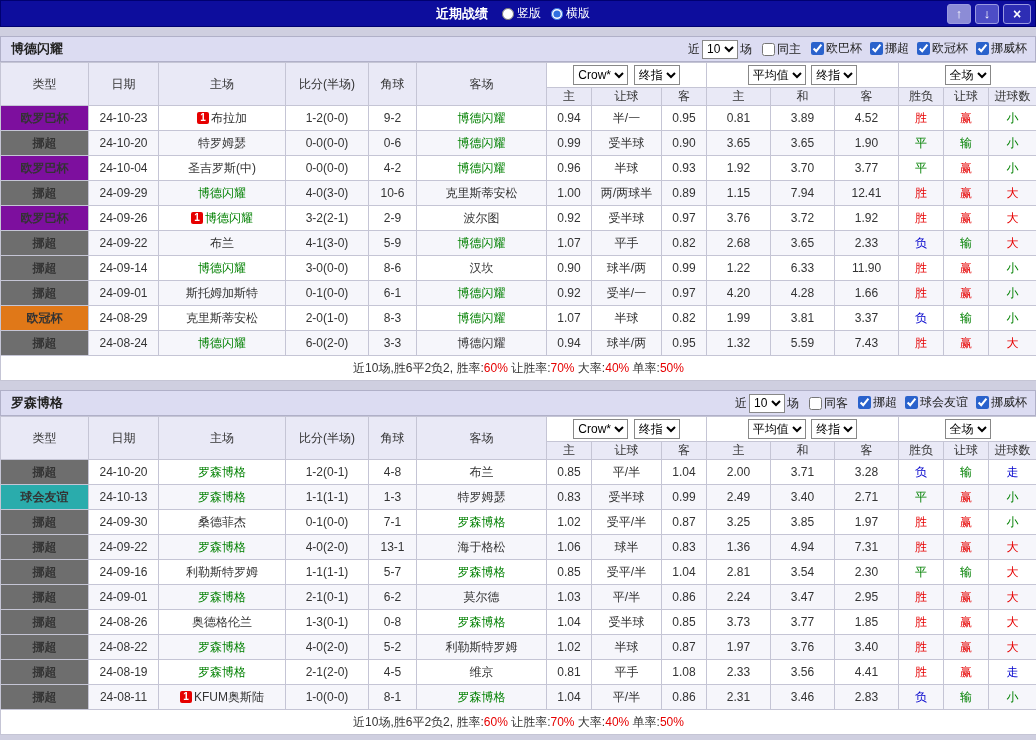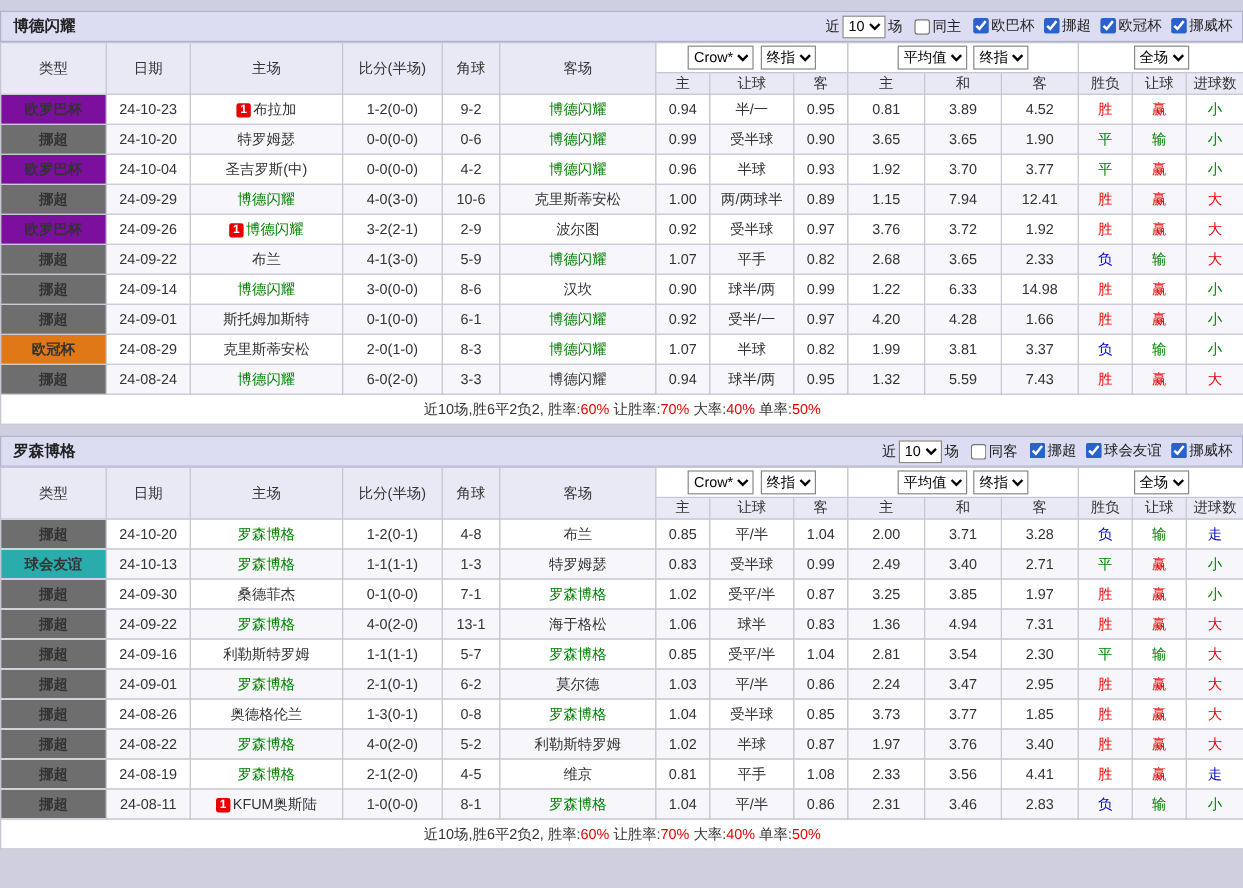--- a/index.html
+++ b/index.html
@@ -27,41 +27,57 @@
   .sec-head { height:26px; background:#dcdcf2; border:1px solid #b0b0c8;
               display:flex; align-items:center; padding:0 6px 0 10px; font-size:12px; color:#222; }
   .sec-head .team { font-weight:bold; font-size:13px; }
   .filters { margin-left:auto; display:flex; align-items:center; }
   .filters > span { margin:0 2px; }
   .filters select { height:19px; font-size:12px; border:1px solid #888; background:#fff; }
   .filters label { display:inline-flex; align-items:center; margin-left:4px; }
   .filters input[type=checkbox] { width:13px; height:13px; margin:0 2px 0 4px; accent-color:#2a62cc; }
 
   
-  table.grid { border-collapse:collapse; table-layout:fixed; width:1036px; background:#e5e5e5; font-size:12px; }
+  table.grid { border-collapse:collapse; table-layout:fixed; width:1036px; background:#a21caf; font-size:12px; }
   .grid th, .grid td { border:1px solid #c5c5d5; text-align:center; padding:0 1px;
                        overflow:hidden; white-space:nowrap; height:25px; color:#333; }
   .grid thead th { background:#e9e9f6; font-weight:normal; }
   .grid thead tr.sub th { height:18px; }
   .grid th.grp { background:#fff; }
   .grid th.grp select { height:20px; font-size:12px; border:1px solid #888; background:#fff; margin:0 1px; }
   .type-cell { color:#fff; font-weight:bold; }
   .score-cell { color:#e60000; }
   tr.odd td { background:#f6f6fb; }
   tr.even td { background:#ffffff; }
   .badge { display:inline-block; width:12px; height:12px; line-height:12px; background:#e60000;
            color:#fff; font-size:10px; font-weight:bold; text-align:center; margin-right:2px;
            border-radius:2px; vertical-align:1px; }
   tfoot td { background:#fff; height:24px; font-size:12px; }
 </style>
 </head>
 <body>
 
 <div class="panel">
 
+  <div class="topbar">
+    <span class="title">近期战绩</span>
+    <label>
+      <input type="radio" name="layout" style="">
+      <span>竖版</span>
+    </label>
+    <label>
+      <input type="radio" name="layout" checked="" style="">
+      <span>横版</span>
+    </label>
+    <div class="tb-buttons">
+      <div class="tb-btn tb-up"><span>↑</span></div>
+      <div class="tb-btn tb-down"><span>↓</span></div>
+      <div class="tb-btn tb-close"><span>×</span></div>
+    </div>
+  </div>
 
   <div class="gap"></div>
 
   <div class="section">
     <div class="sec-head">
       <span class="team">博德闪耀</span>
       <div class="filters">
         <span>近</span>
         <select><option>10</option></select>
         <span>场</span>
@@ -243,21 +259,21 @@
             <td>24-09-14</td>
             <td class="team-cell"><span style="color: rgb(0, 128, 0);">博德闪耀</span></td>
             <td class="score-cell">3-0(0-0)</td>
             <td>8-6</td>
             <td class="team-cell"><span>汉坎</span></td>
             <td>0.90</td>
             <td>球半/两</td>
             <td>0.99</td>
             <td>1.22</td>
             <td>6.33</td>
-            <td>14.98</td>
+            <td>11.90</td>
             <td class="res-cell" style="color: rgb(230, 0, 0);">胜</td>
             <td class="res-cell" style="color: rgb(230, 0, 0);">赢</td>
             <td class="res-cell" style="color: rgb(0, 128, 0);">小</td>
           </tr>
           <tr class="odd">
             <td class="type-cell" style="background: rgb(110, 110, 110);">挪超</td>
             <td>24-09-01</td>
             <td class="team-cell"><span>斯托姆加斯特</span></td>
             <td class="score-cell">0-1(0-0)</td>
             <td>6-1</td>

